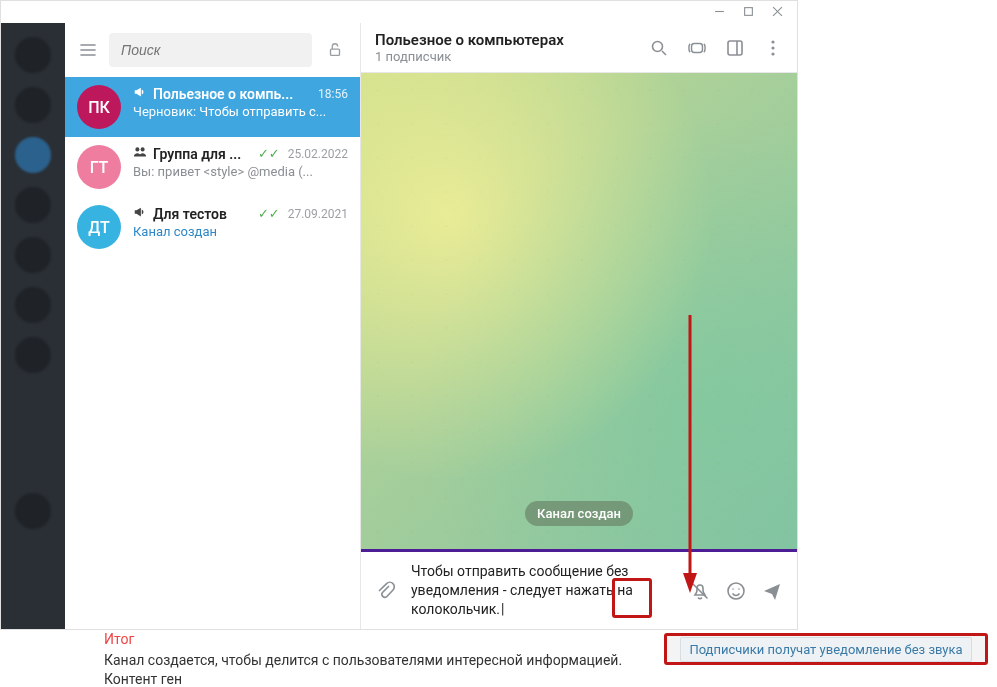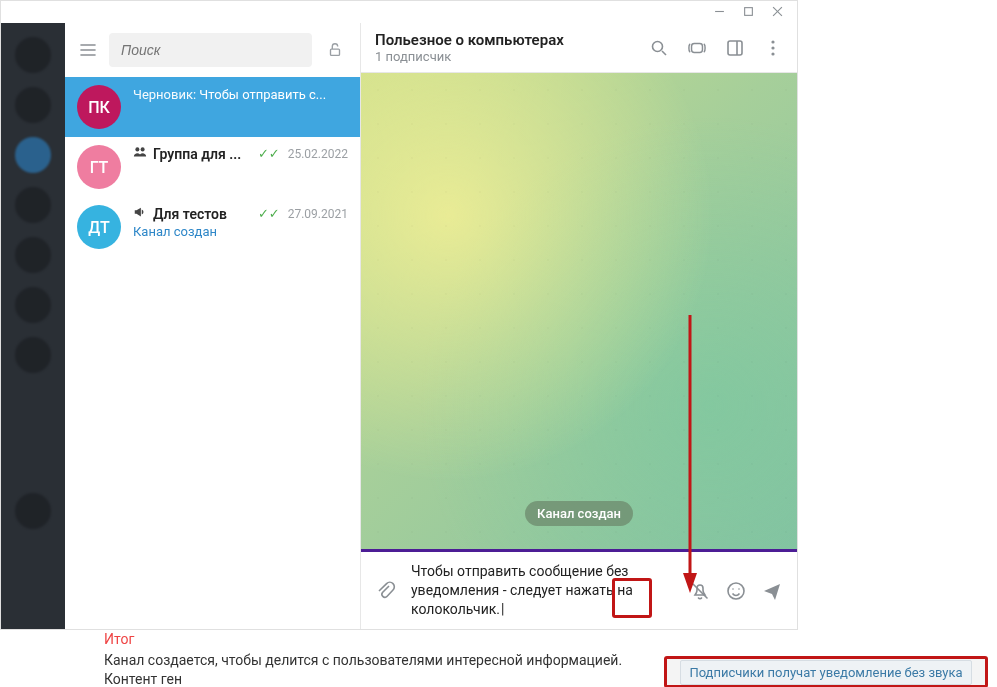--- a/index.html
+++ b/index.html
@@ -145,21 +145,20 @@
   position:absolute;
   left:683px; top:315px; width:14px; height:278px;
   pointer-events:none;
 }
 .tooltip-box {
   position:absolute;
   left:664px; top:633px; width:324px; height:32px;
   border:3px solid #c11616; border-radius:3px;
   display:flex; align-items:center; justify-content:center;
   background:#f4f4f4;
-  margin-top:23px;
 }
 .tooltip-box .inner {
   font-size:13px; color:#3b7aa6;
   background:#eef2f5; padding:4px 8px; border:1px solid #d6dde3; border-radius:2px;
 }
 .below-text {
   position:absolute; left:104px; top:630px; width:560px;
   font-size:14px; color:#333; line-height:1.35;
 }
 .below-text .h { color:#ef4444; font-size:14px; margin-bottom:2px; display:block; }
@@ -218,20 +217,29 @@
               <path d="M7 9V6a3 3 0 0 1 6 0"></path>
             </svg>
         </div>
       </div>
 
       <div class="chat-list">
 
         <div class="chat-item active">
           <div class="avatar" style="background:#be185d">ПК</div>
           <div class="chat-body">
+            <div class="chat-line1">
+              <span>
+                <svg viewBox="0 0 16 16" width="14" height="14" fill="currentColor">
+                    <path d="M2 6v4h2l5 3V3L4 6H2zm10 2a3 3 0 0 0-2-2.83v5.66A3 3 0 0 0 12 8z"></path>
+                  </svg>
+              </span>
+              <span class="chat-title">Польезное о компь...</span>
+              <span class="chat-time">18:56</span>
+            </div>
             <div class="chat-line2">
               <span class="draft-label">Черновик:</span>
               <span>Чтобы отправить с...</span>
             </div>
           </div>
         </div>
 
         <div class="chat-item">
           <div class="avatar" style="background:#ef7da0">ГТ</div>
           <div class="chat-body">
@@ -240,20 +248,24 @@
                 <svg viewBox="0 0 16 16" width="14" height="14" fill="currentColor">
                     <circle cx="5" cy="5" r="2.3"></circle>
                     <circle cx="11" cy="5" r="2.3"></circle>
                     <path d="M1 13c0-2 2-3.5 4-3.5s4 1.5 4 3.5H1zm6 0c0-2 2-3.5 4-3.5s4 1.5 4 3.5H7z"></path>
                   </svg>
               </span>
               <span class="chat-title">Группа для ...</span>
               <span class="checks">✓✓</span>
               <span class="chat-time">25.02.2022</span>
             </div>
+            <div class="chat-line2">
+              <span>Вы:</span>
+              <span>привет  &lt;style&gt; @media (...</span>
+            </div>
           </div>
         </div>
 
         <div class="chat-item">
           <div class="avatar" style="background:#36b3e0">ДТ</div>
           <div class="chat-body">
             <div class="chat-line1">
               <span style="color:#444">
                 <svg viewBox="0 0 16 16" width="14" height="14" fill="currentColor">
                     <path d="M2 6v4h2l5 3V3L4 6H2zm10 2a3 3 0 0 0-2-2.83v5.66A3 3 0 0 0 12 8z"></path>

